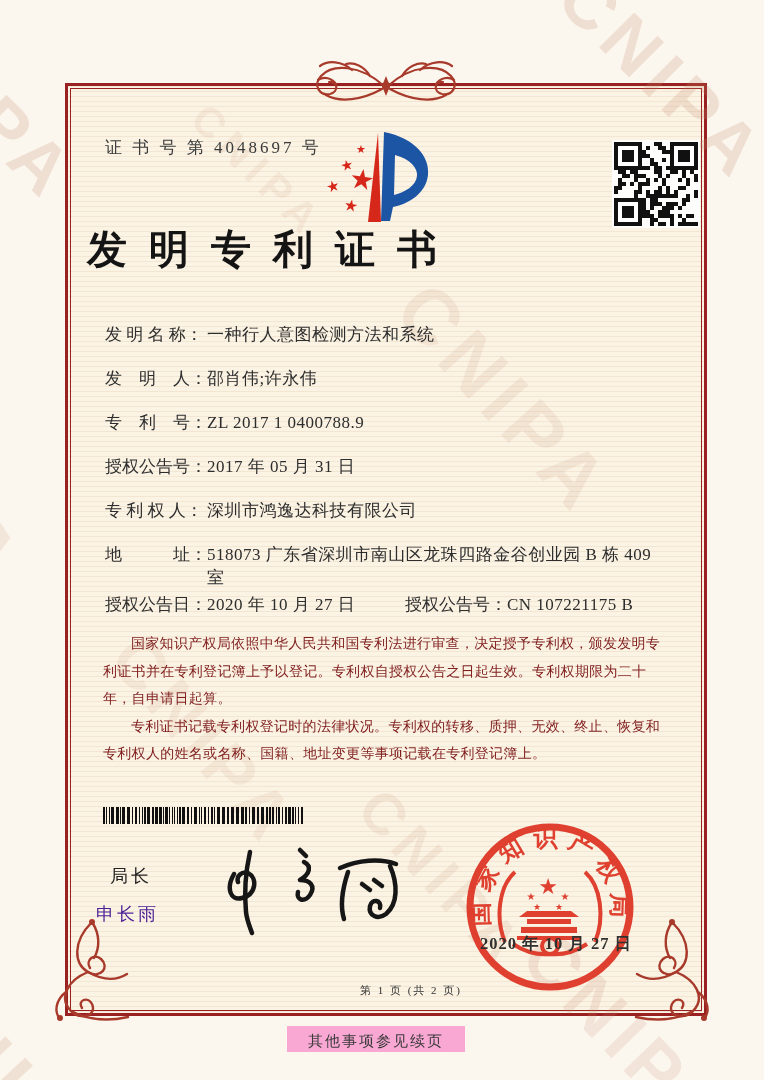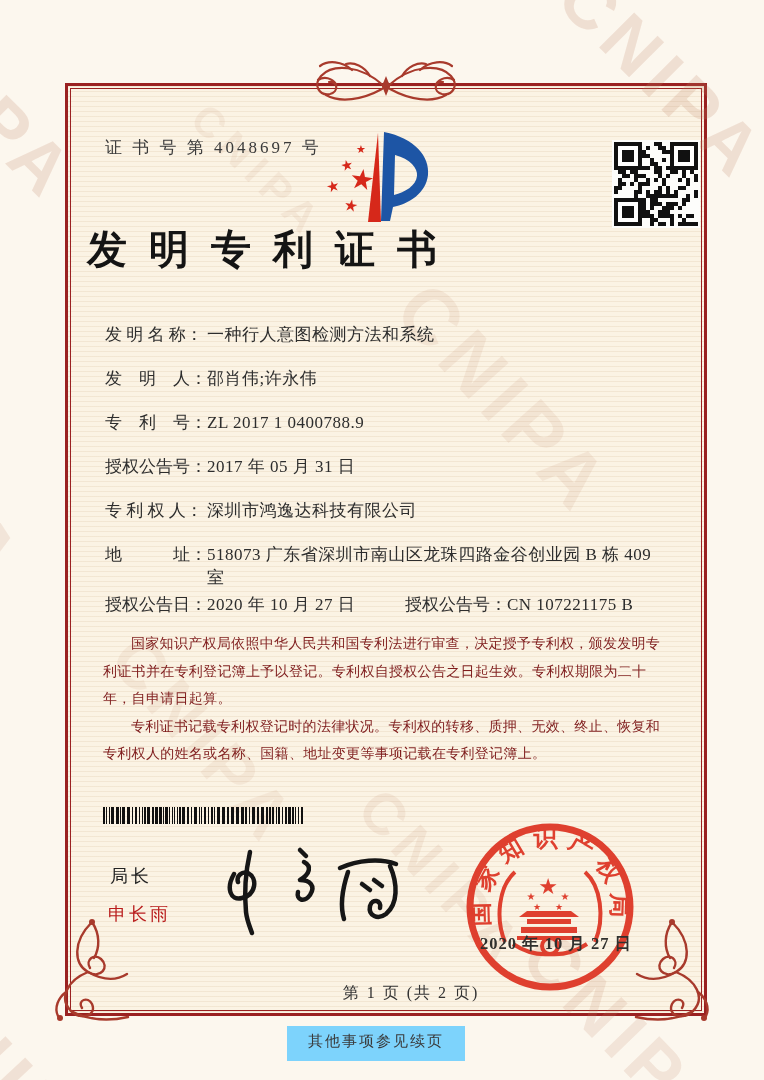--- a/index.html
+++ b/index.html
@@ -47,28 +47,28 @@
   .pair{ display:flex; }
   .pair.first{ width:300px; }
   .pair .lab{ flex:0 0 102px; }
   
   .paras{ position:absolute; left:103px; top:630px; width:566px; font-size:14px; line-height:27.5px; color:#7f1d1d;}
   .paras p{ margin:0; text-indent:2em; letter-spacing:.3px;}
   
   .barcode{ position:absolute; left:103px; top:807px; width:204px; height:17px; }
   
   .sig-title{ position:absolute; left:110px; top:864px; font-size:18px; letter-spacing:3px; color:#222;}
-  .sig-name{ position:absolute; left:108px; top:902px; font-size:18px; letter-spacing:3px; color:#b91c1c;}
+  .sig-name{ position:absolute; left:96px; top:902px; font-size:18px; letter-spacing:3px; color:#4c1d95;}
   .sig-hand{ position:absolute; left:212px; top:840px; }
   
   .seal{ position:absolute; left:463px; top:820px; width:176px; height:176px; opacity:.93;}
   .seal-date{ position:absolute; left:468px; top:933px; width:176px; text-align:center;
               font-size:16.5px; color:#30302e; letter-spacing:1px; font-weight:bold; z-index:5;}
-  .pageno{ position:absolute; left:65px; top:983px; width:636px; text-align:center; font-size:16px; color:#333; letter-spacing:2px;padding-left:28px;}
-  .note{ position:absolute; left:287px; top:1026px; width:178px; height:35px; background:#7dd3fc;
+  .pageno{ position:absolute; left:65px; top:983px; width:636px; text-align:center; font-size:11px; color:#333; letter-spacing:2px;padding-left:28px;}
+  .note{ position:absolute; left:287px; top:1026px; width:178px; height:26px; background:#f9a8d4;
          text-align:center; line-height:30px; font-size:15px; letter-spacing:2px; color:#3a3a3a; z-index:5;}
   .orn{ position:absolute; z-index:3; pointer-events:none;}
 </style>
 </head>
 <body>
 
 <div class="page">
 
   <span class="wm" style="left:-90px;top:-25px;font-size:72px;opacity:.20;transform:rotate(45deg)">CNIPA</span>
   <span class="wm" style="left:600px;top:-45px;font-size:72px;opacity:.20;transform:rotate(45deg)">CNIPA</span>

